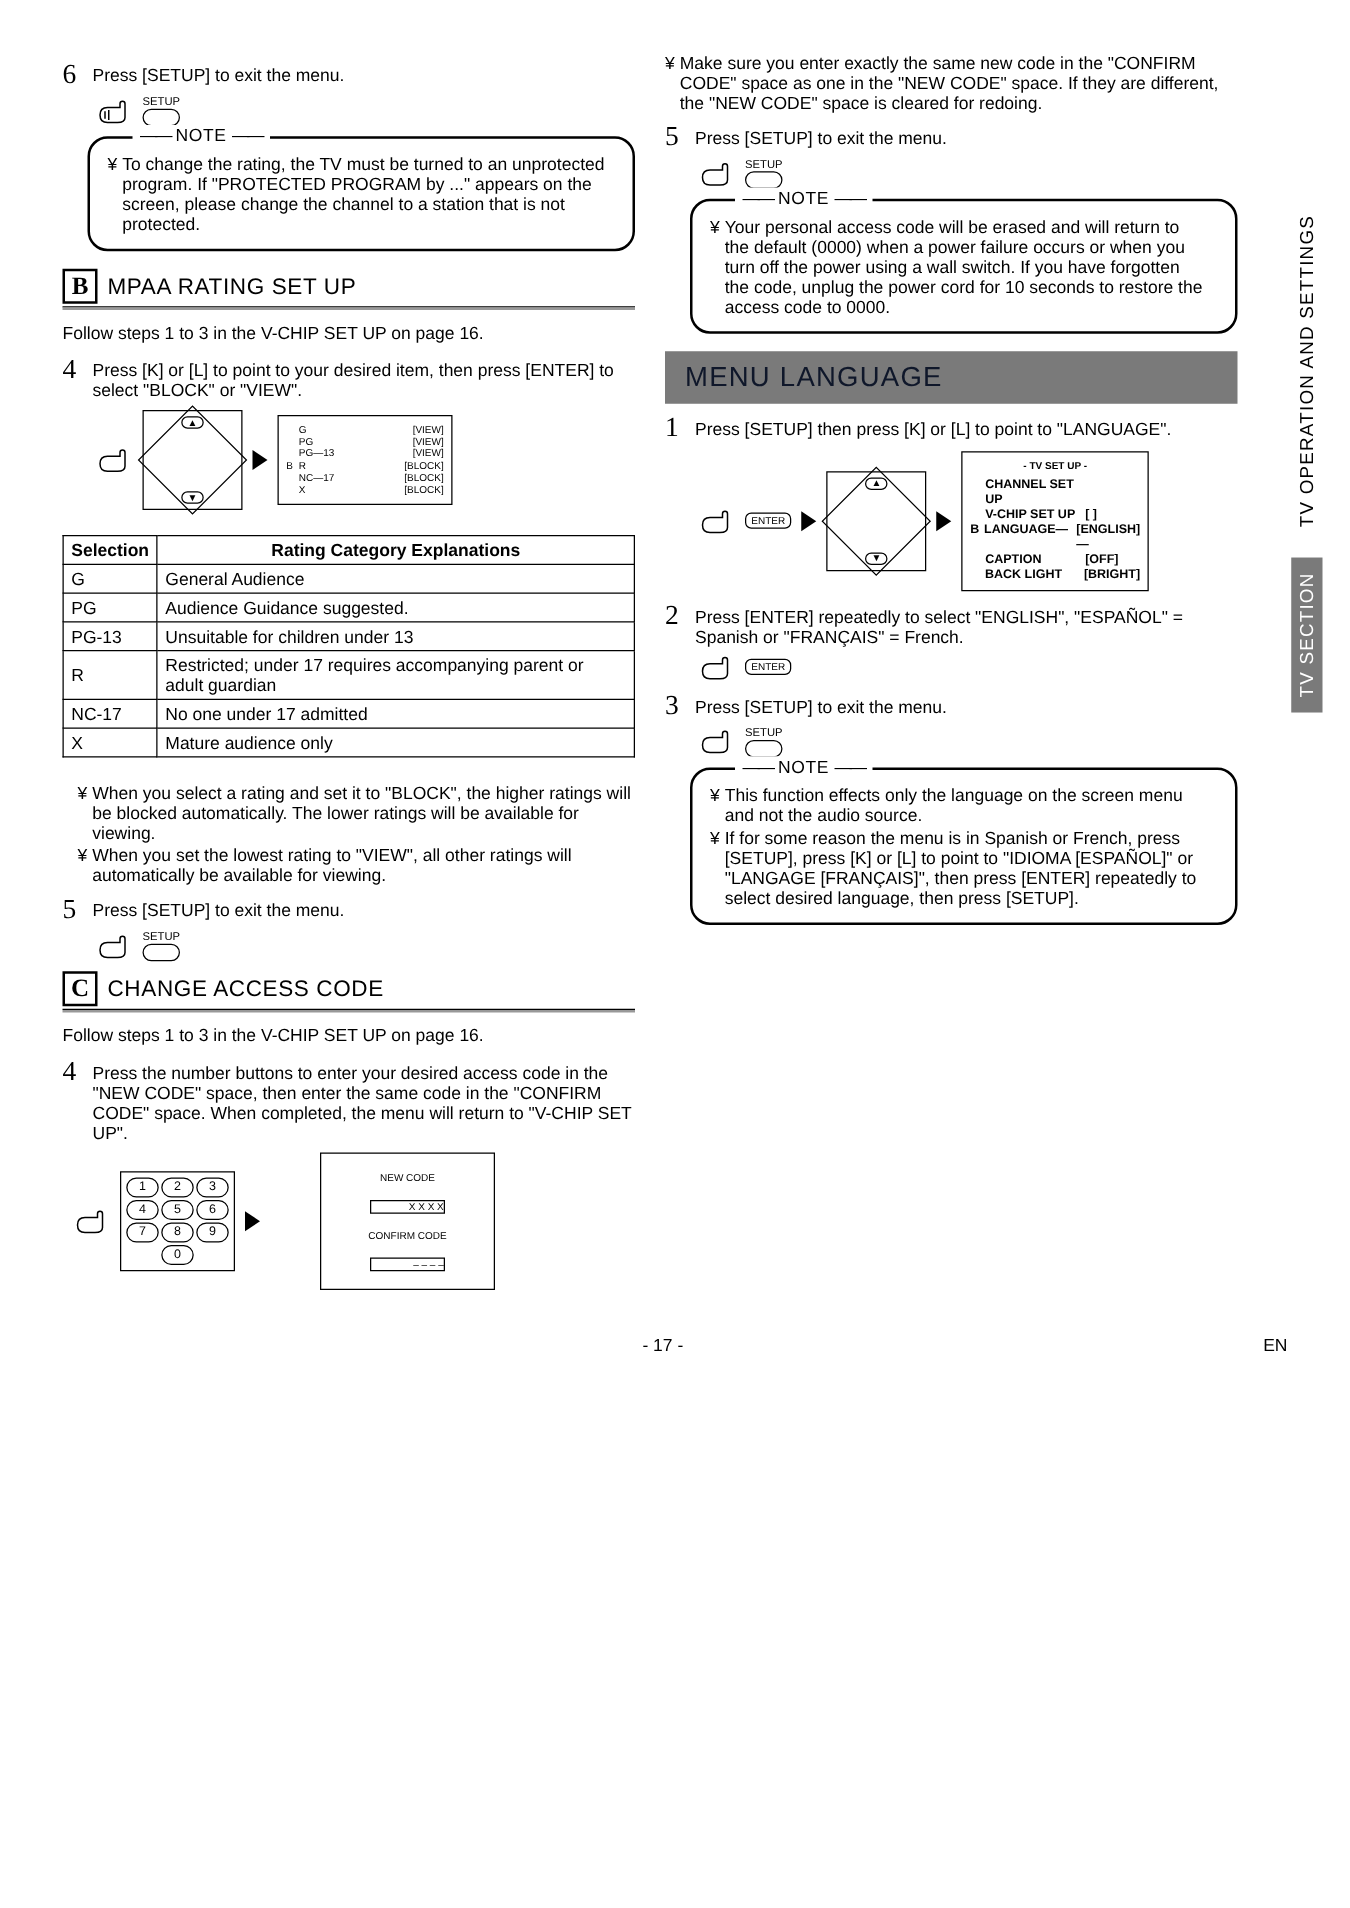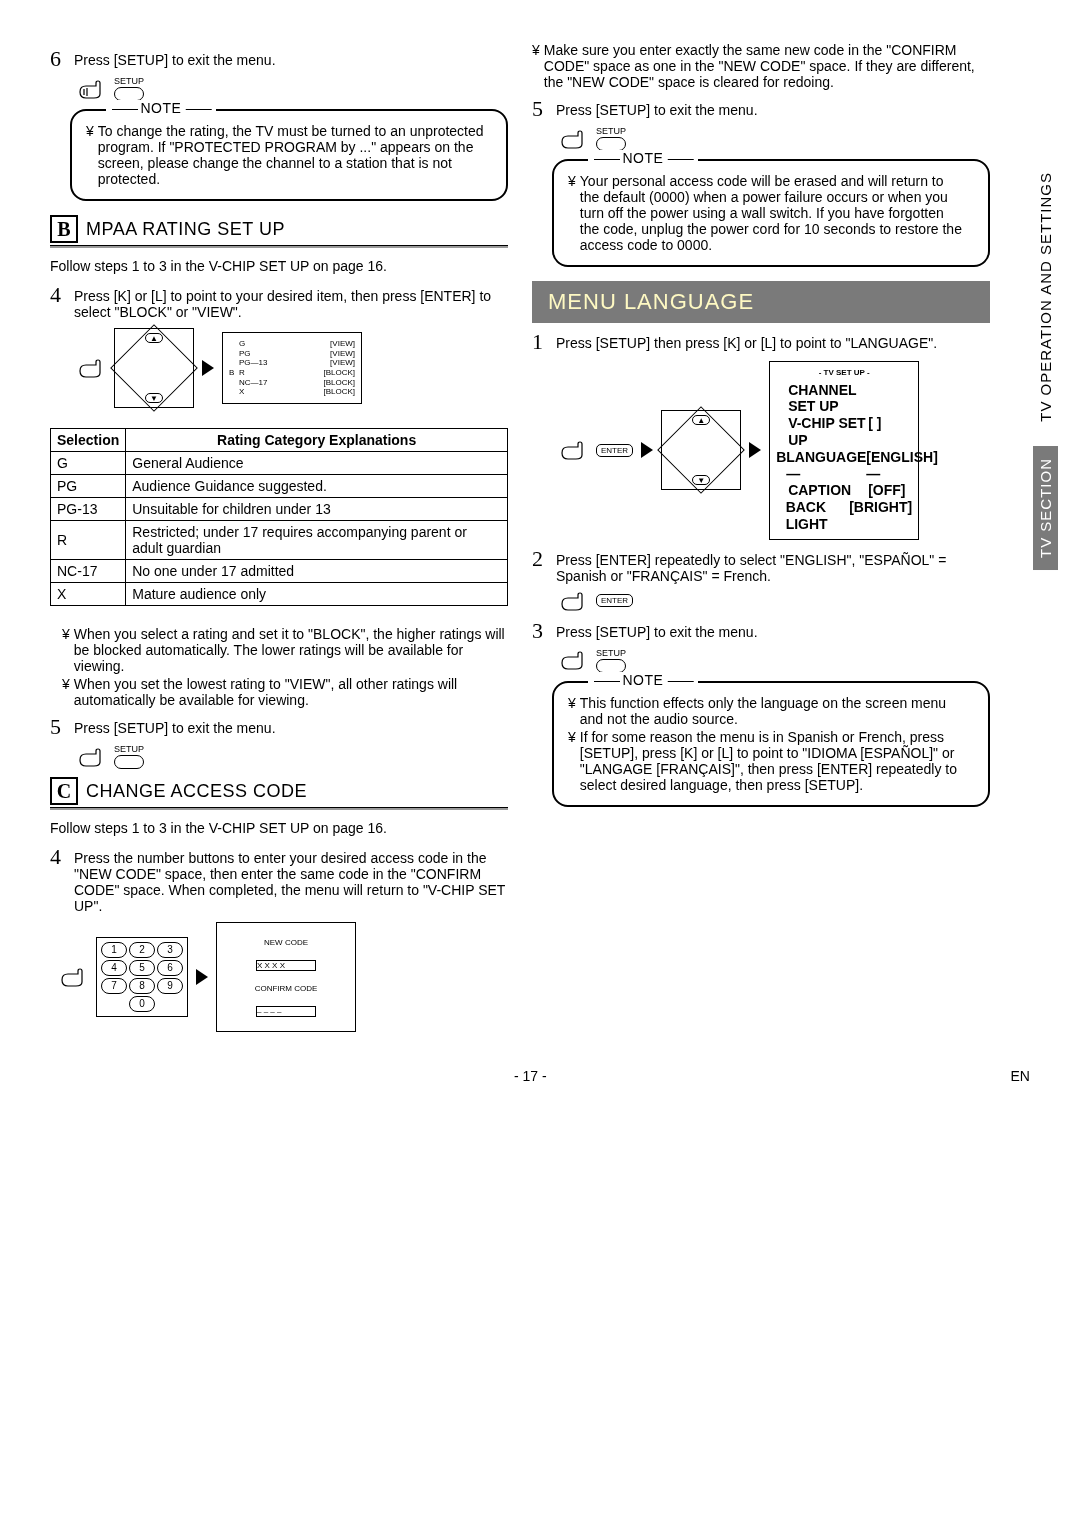--- a/index.html
+++ b/index.html
@@ -108,21 +108,21 @@
     border-bottom: 2px solid #999;
     border-top: 1px solid #000;
     height: 3px;
     margin: 2px 0 10px 0;
   }
   .follow-text {
     margin: 0 0 10px 0;
   }
   .menu-banner {
     background: #7a7a7a;
-    color: #fef9c3;
+    color: #0f172a;
     font-size: 22px;
     letter-spacing: 1px;
     padding: 8px 16px;
     margin: 12px 0 8px 0;
   }
   .diagram-row {
     display: flex;
     align-items: center;
     gap: 8px;
     margin: 8px 0 8px 28px;
@@ -213,25 +213,26 @@
   .code-screen {
     border: 1px solid #000;
     width: 140px;
     height: 110px;
     font-size: 8px;
     padding: 8px;
     display:flex;
     flex-direction:column;
     justify-content:space-around;
     align-items:center;
+    margin-left:40px;
   }
   .code-screen .field {
     border:1px solid #000;
     width: 60px;
-    text-align:left;
+    text-align:right;
   }
   .enter-btn {
     font-size: 8px;
     border: 1px solid #000;
     border-radius: 5px;
     padding: 1px 4px;
   }
   .side-tabs {
     position: absolute;
     right: 22px;
@@ -252,21 +253,21 @@
     background: #7a7a7a;
     color: #fff;
   }
   .footer {
     display: flex;
     justify-content: space-between;
     margin-top: 28px;
     font-size: 14px;
   }
   .tv-menu-title { text-align:center; margin-bottom:4px; font-size:8px; }
-  .tv-menu-line { display:flex; font-size:14px; }
+  .tv-menu-line { display:flex; font-size:10px; }
   .tv-menu-line .ml { width:12px; }
   .tv-menu-line .mc { width:80px; }
   .tv-menu-line .mr { flex:1; }
 </style>
 </head>
 <body>
 
 <div class="side-tabs">
   <div class="side-tab">TV OPERATION AND SETTINGS</div>
   <div class="side-tab active">TV SECTION</div>

